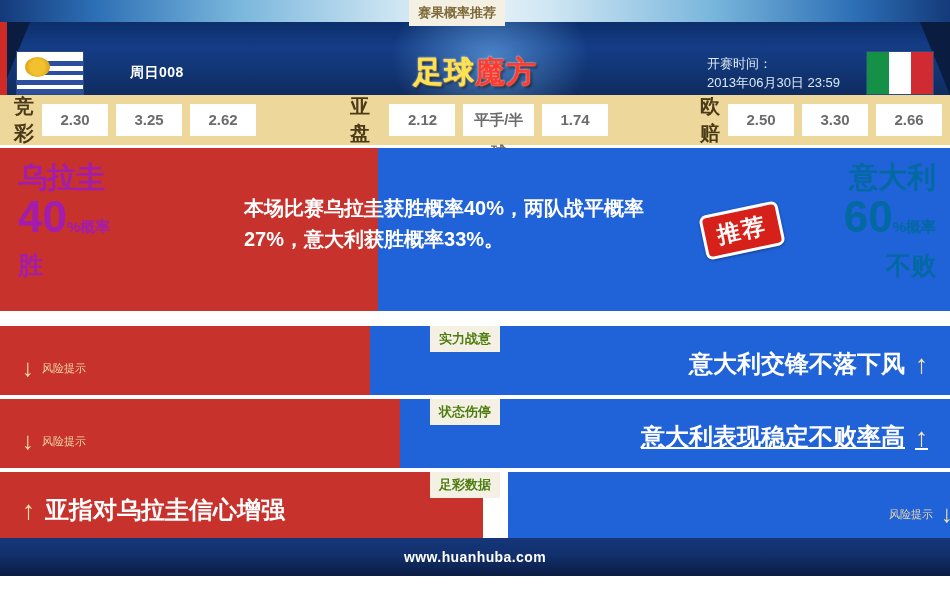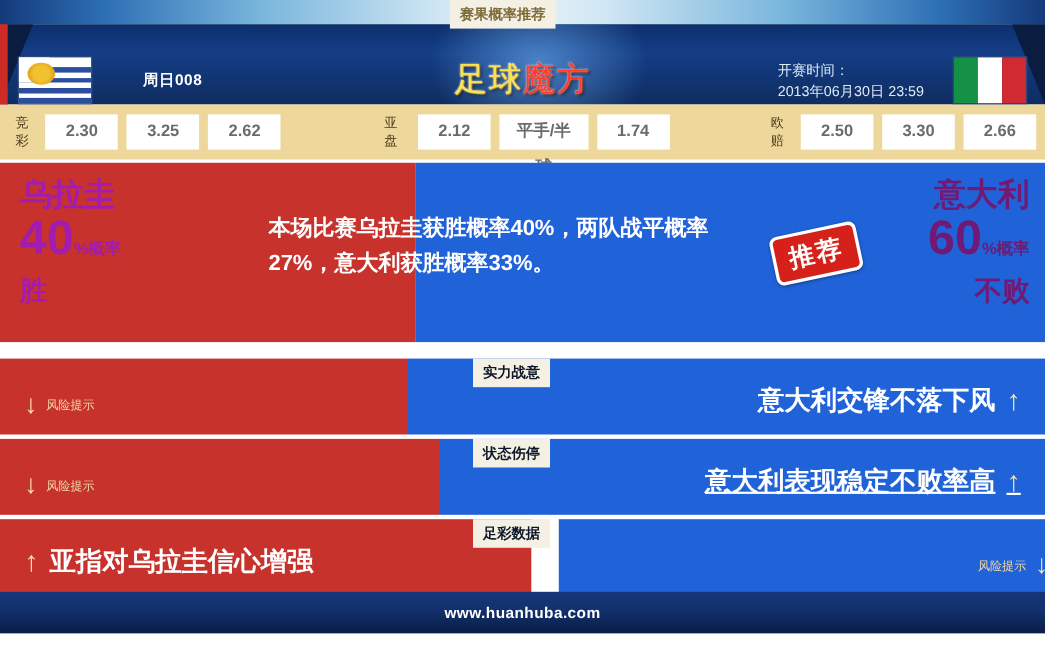--- a/index.html
+++ b/index.html
@@ -37,69 +37,69 @@
   
   .it{display:flex;width:100%;height:100%;}
   .it i{display:block;flex:1;height:100%;}
   .it .g{background:#149146;} .it .w{background:#fff;} .it .r{background:#d02b32;}
 
   .match-no{position:absolute;left:130px;top:42px;color:#fff;font-size:14px;
     font-weight:bold;letter-spacing:.5px;z-index:5;}
 
   .logo{position:absolute;left:395px;top:26px;width:160px;height:48px;z-index:5;
     display:flex;align-items:center;justify-content:center;}
-  .logo .lg{font-size:30px;font-weight:normal;letter-spacing:1px;
+  .logo .lg{font-size:30px;font-weight:bold;letter-spacing:1px;
     color:#ffe14a;
     text-shadow:0 0 2px #fff, 1px 1px 0 #9a6b00, 2px 2px 3px rgba(0,0,0,.6);}
   .logo .lg .red{color:#ff3b2f;text-shadow:0 0 2px #fff,1px 1px 0 #7a1008,2px 2px 3px rgba(0,0,0,.6);}
 
   .ktime{position:absolute;right:110px;top:32px;color:#dce9f7;font-size:13px;
     line-height:19px;text-align:left;z-index:5;}
 
   
   .odds{position:absolute;left:0;top:95px;width:950px;height:50px;
     background:#eed79b;display:flex;align-items:center;}
   .odds-grp{display:flex;align-items:center;}
-  .odds-lab{font-size:12px;font-weight:normal;color:#4a3a18;margin-right:8px;}
+  .odds-lab{font-size:20px;font-weight:bold;color:#4a3a18;margin-right:8px;}
   .cell{background:#fff;color:#6b6b6b;font-size:15px;font-weight:bold;
     height:32px;line-height:32px;text-align:center;margin-right:8px;padding:0 10px;min-width:46px;}
 
   
   .hero{position:absolute;left:0;top:148px;width:950px;height:163px;}
   .hero .red{position:absolute;left:0;top:0;width:378px;height:100%;background:#c8322c;}
   .hero .blu{position:absolute;left:378px;top:0;width:572px;height:100%;background:#2062d8;}
 
   .team-l{position:absolute;left:18px;top:12px;color:#a21caf;z-index:4;}
   .team-l .nm{font-size:29px;font-weight:bold;line-height:34px;}
   .team-l .pct{font-size:44px;font-weight:bold;line-height:46px;}
   .team-l .pct small{font-size:15px;font-weight:bold;}
   .team-l .res{font-size:25px;font-weight:bold;line-height:30px;}
 
-  .team-r{position:absolute;right:14px;top:12px;color:#701a75;text-align:right;z-index:4;}
+  .team-r{position:absolute;right:14px;top:12px;color:#0369a1;text-align:right;z-index:4;}
   .team-r .nm{font-size:29px;font-weight:bold;line-height:34px;}
   .team-r .pct{font-size:44px;font-weight:bold;line-height:46px;}
   .team-r .pct small{font-size:15px;font-weight:bold;}
   .team-r .res{font-size:25px;font-weight:bold;line-height:30px;}
 
   .hero-badge{position:absolute;left:409px;top:0px;background:#f4f1e4;color:#7d6a38;
     font-size:13px;font-weight:bold;padding:4px 9px;z-index:6;}
 
   .hero-desc{position:absolute;left:244px;top:45px;width:430px;color:#fff;
     font-size:20px;font-weight:bold;line-height:31px;z-index:5;}
 
   .stamp{position:absolute;left:702px;top:208px;transform:rotate(-12deg);
     background:#d6201a;border:3px solid #fff;border-radius:7px;padding:4px 12px;
     color:#fff;font-size:23px;font-weight:bold;letter-spacing:2px;z-index:7;
     box-shadow:0 1px 3px rgba(0,0,0,.35);}
 
   
   .row{position:absolute;left:0;width:950px;height:69px;}
   .row .rr{position:absolute;left:0;top:0;height:100%;background:#c8322c;}
   .row .rb{position:absolute;top:0;right:0;height:100%;background:#2062d8;}
-  .row .tag{position:absolute;top:0;background:#f4f1e4;color:#0f172a;
+  .row .tag{position:absolute;top:0;background:#f4f1e4;color:#4d7c0f;
     font-size:13px;font-weight:bold;padding:4px 9px;z-index:6;}
   .row .hl{position:absolute;top:22px;color:#fff;font-size:24px;font-weight:bold;
     display:flex;align-items:center;gap:10px;z-index:5;text-align:center;}
   .row .mini{position:absolute;top:30px;color:#f0d9a8;font-size:11px;
     display:flex;align-items:center;gap:8px;z-index:5;}
   .arw{display:inline-block;color:#f4e2ab;font-weight:bold;line-height:1;}
   .arw.big{font-size:26px;}
   .arw.sm{font-size:24px;}
 
   

